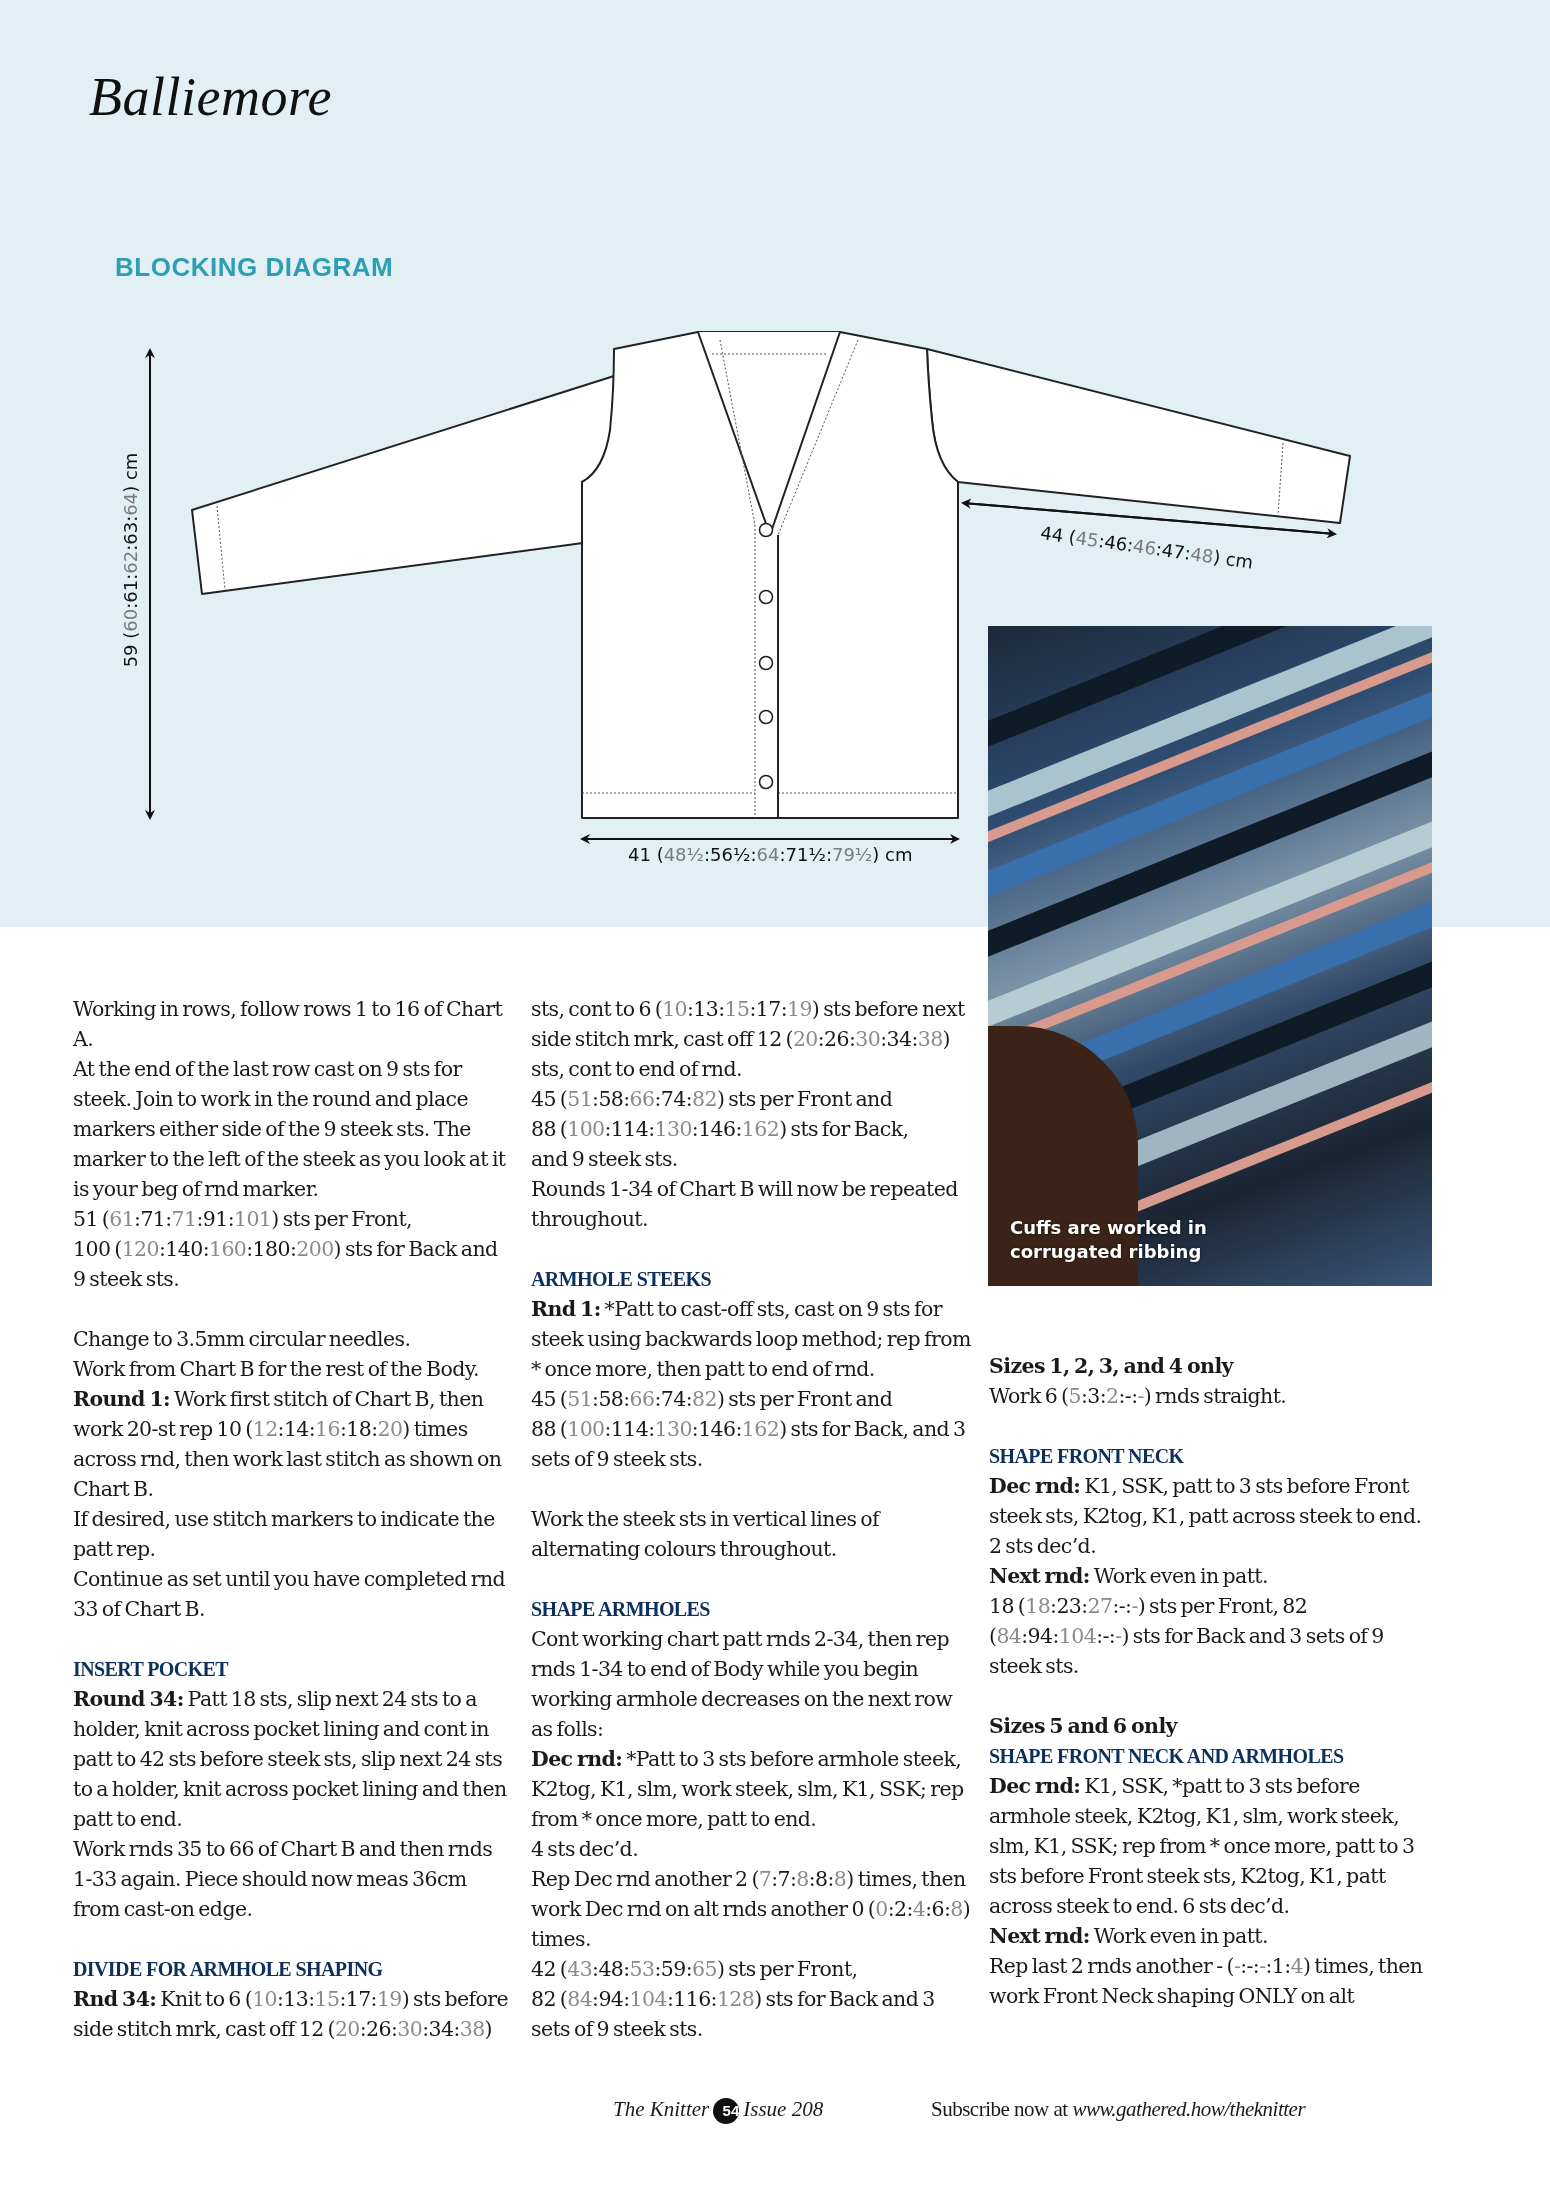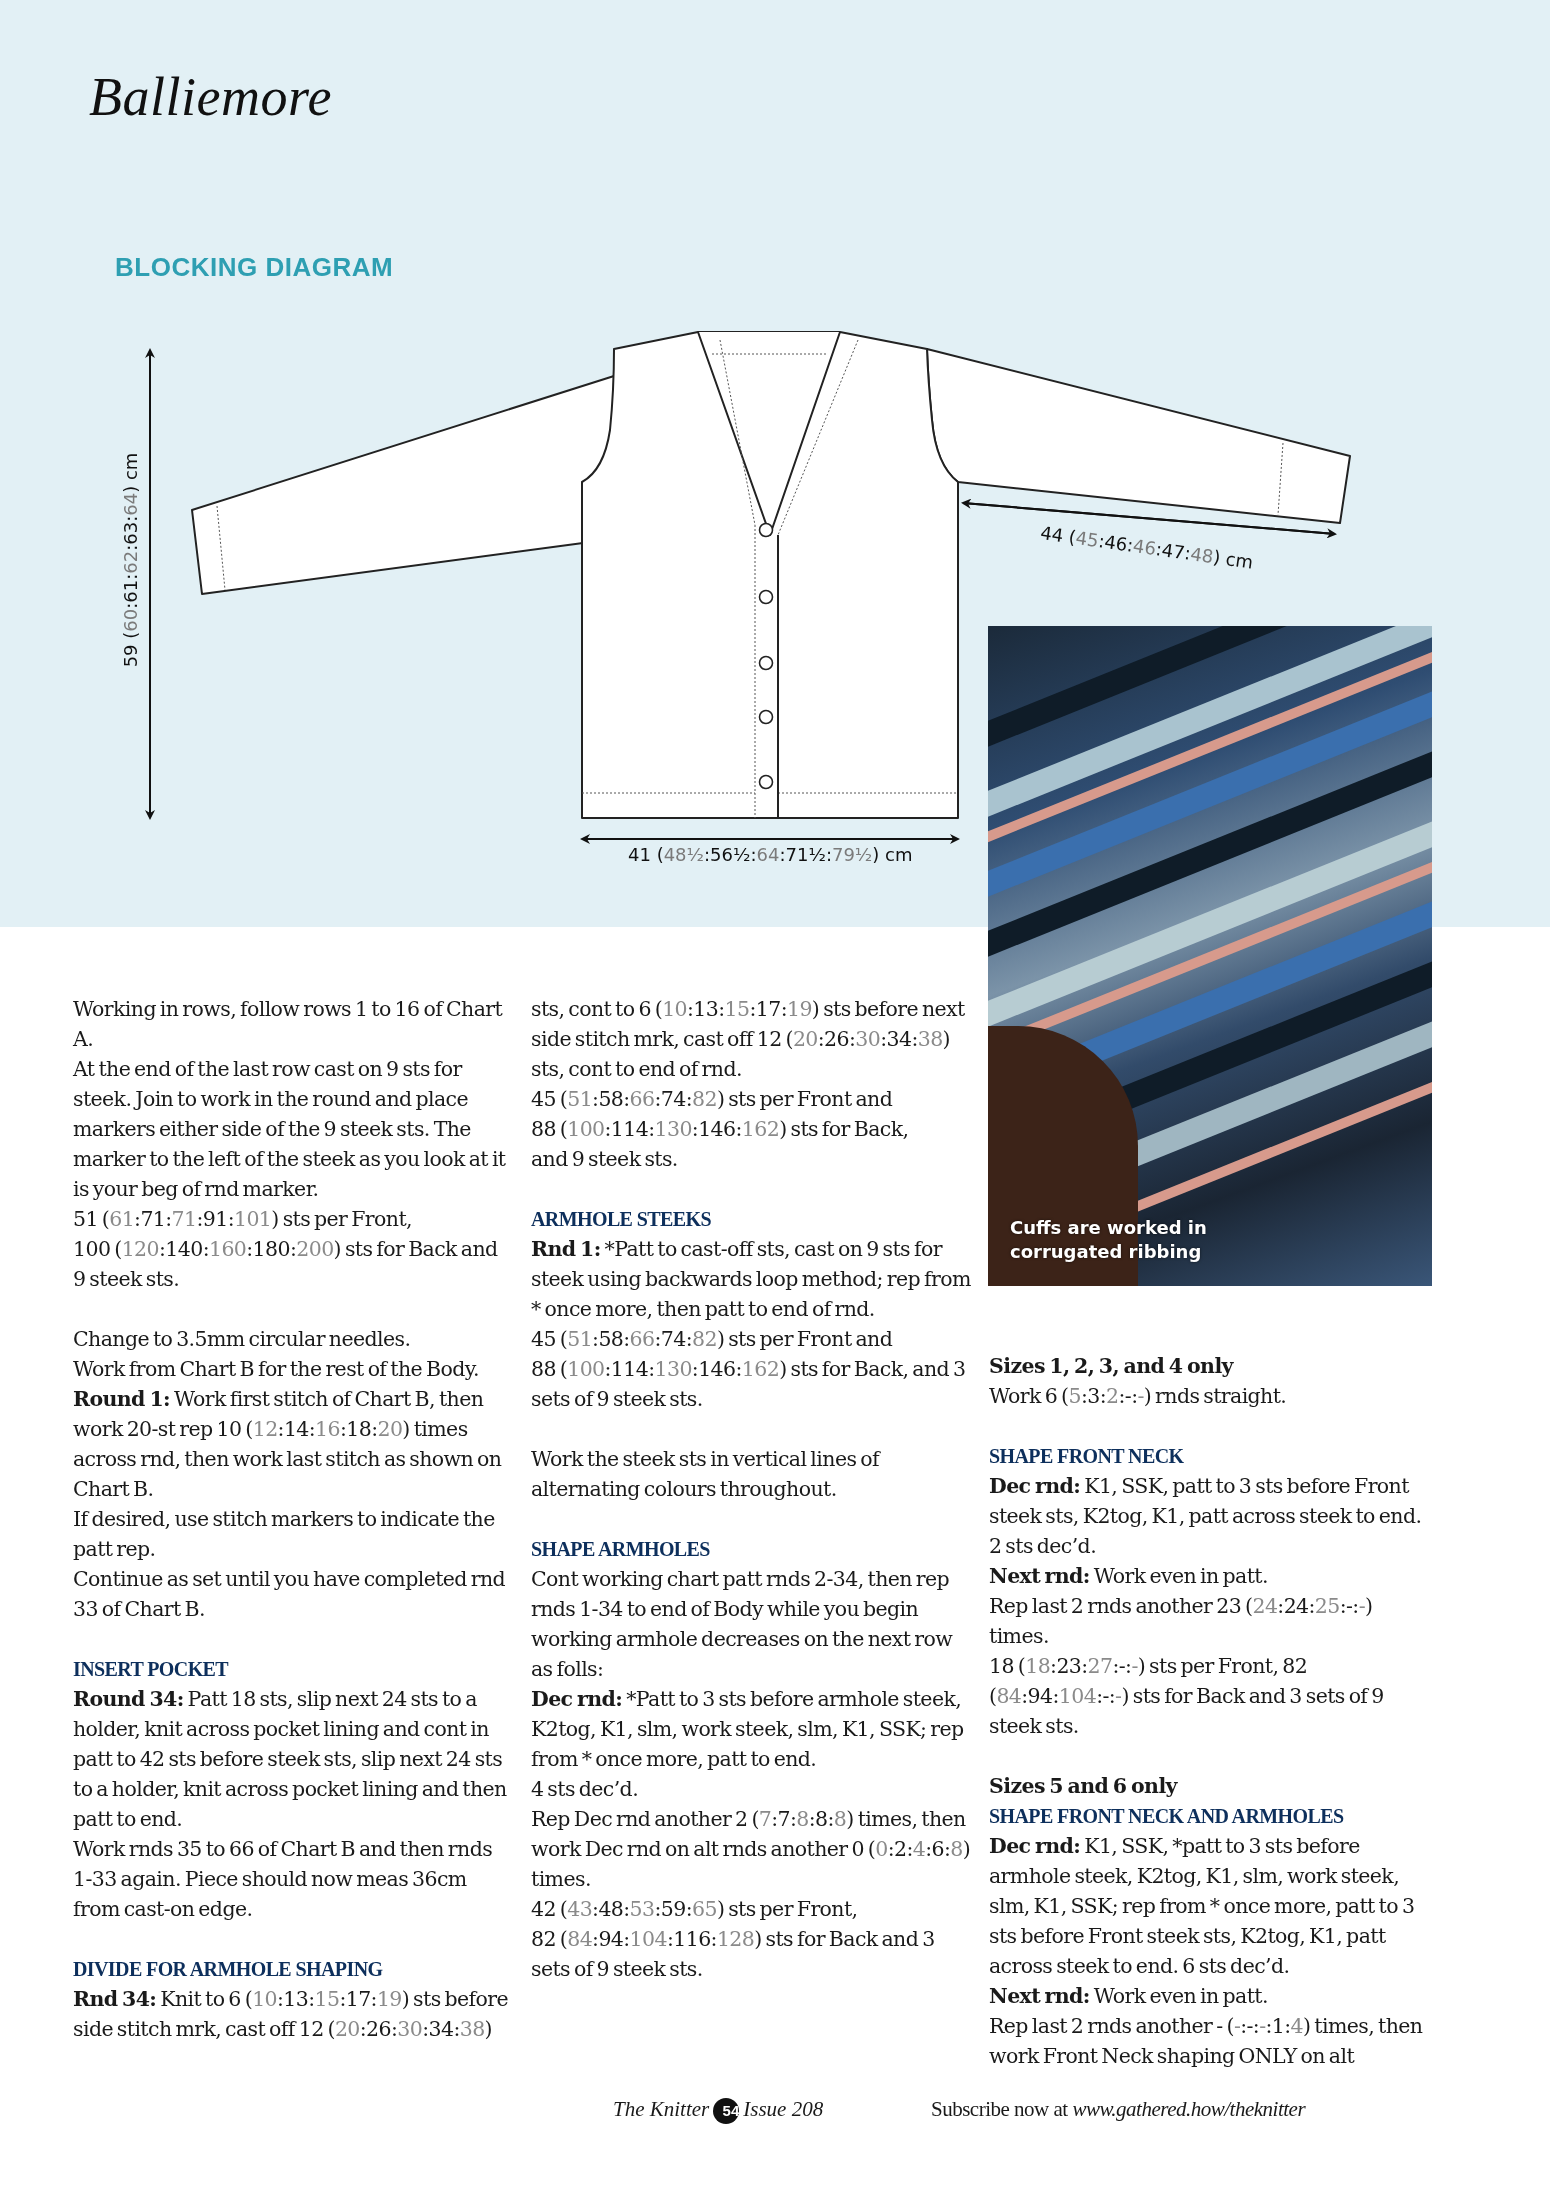--- a/index.html
+++ b/index.html
@@ -139,20 +139,21 @@
     <p>Work rnds 35 to 66 of Chart B and then rnds 1-33 again. Piece should now meas 36cm from cast-on edge.</p>
     <div class="gap"></div>
     <h3>DIVIDE FOR ARMHOLE SHAPING</h3>
     <p><b>Rnd 34:</b> Knit to 6 (<span class="g">10</span>:13:<span class="g">15</span>:17:<span class="g">19</span>) sts before side stitch mrk, cast off 12 (<span class="g">20</span>:26:<span class="g">30</span>:34:<span class="g">38</span>)</p>
   </div>
 <div class="col col2">
     <p>sts, cont to 6 (<span class="g">10</span>:13:<span class="g">15</span>:17:<span class="g">19</span>) sts before next side stitch mrk, cast off 12 (<span class="g">20</span>:26:<span class="g">30</span>:34:<span class="g">38</span>) sts, cont to end of rnd.</p>
     <p>45 (<span class="g">51</span>:58:<span class="g">66</span>:74:<span class="g">82</span>) sts per Front and</p>
     <p>88 (<span class="g">100</span>:114:<span class="g">130</span>:146:<span class="g">162</span>) sts for Back,</p>
     <p>and 9 steek sts.</p>
+    <p>Rounds 1-34 of Chart B will now be repeated throughout.</p>
     <div class="gap"></div>
     <h3>ARMHOLE STEEKS</h3>
     <p><b>Rnd 1:</b> *Patt to cast-off sts, cast on 9 sts for steek using backwards loop method; rep from * once more, then patt to end of rnd.</p>
     <p>45 (<span class="g">51</span>:58:<span class="g">66</span>:74:<span class="g">82</span>) sts per Front and</p>
     <p>88 (<span class="g">100</span>:114:<span class="g">130</span>:146:<span class="g">162</span>) sts for Back, and 3 sets of 9 steek sts.</p>
     <div class="gap"></div>
     <p>Work the steek sts in vertical lines of alternating colours throughout.</p>
     <div class="gap"></div>
     <h3>SHAPE ARMHOLES</h3>
     <p>Cont working chart patt rnds 2-34, then rep rnds 1-34 to end of Body while you begin working armhole decreases on the next row as folls:</p>
@@ -162,21 +163,20 @@
     <p>42 (<span class="g">43</span>:48:<span class="g">53</span>:59:<span class="g">65</span>) sts per Front,</p>
     <p>82 (<span class="g">84</span>:94:<span class="g">104</span>:116:<span class="g">128</span>) sts for Back and 3 sets of 9 steek sts.</p>
   </div>
 <div class="col col3">
     <p><b>Sizes 1, 2, 3, and 4 only</b></p>
     <p>Work 6 (<span class="g">5</span>:3:<span class="g">2</span>:-:<span class="g">-</span>) rnds straight.</p>
     <div class="gap"></div>
     <h3>SHAPE FRONT NECK</h3>
     <p><b>Dec rnd:</b> K1, SSK, patt to 3 sts before Front steek sts, K2tog, K1, patt across steek to end. 2 sts dec’d.</p>
     <p><b>Next rnd:</b> Work even in patt.</p>
-    <p>Rep last 2 rnds another 23 (<span class="g">24</span>:24:<span class="g">25</span>:-:<span class="g">-</span>) times.</p>
     <p>18 (<span class="g">18</span>:23:<span class="g">27</span>:-:<span class="g">-</span>) sts per Front, 82 (<span class="g">84</span>:94:<span class="g">104</span>:-:<span class="g">-</span>) sts for Back and 3 sets of 9 steek sts.</p>
     <div class="gap"></div>
     <p><b>Sizes 5 and 6 only</b></p>
     <h3>SHAPE FRONT NECK AND ARMHOLES</h3>
     <p><b>Dec rnd:</b> K1, SSK, *patt to 3 sts before armhole steek, K2tog, K1, slm, work steek, slm, K1, SSK; rep from * once more, patt to 3 sts before Front steek sts, K2tog, K1, patt across steek to end. 6 sts dec’d.</p>
     <p><b>Next rnd:</b> Work even in patt.</p>
     <p>Rep last 2 rnds another - (<span class="g">-</span>:-:<span class="g">-</span>:1:<span class="g">4</span>) times, then work Front Neck shaping ONLY on alt</p>
   </div>
 
 <div class="footer footer-left">

